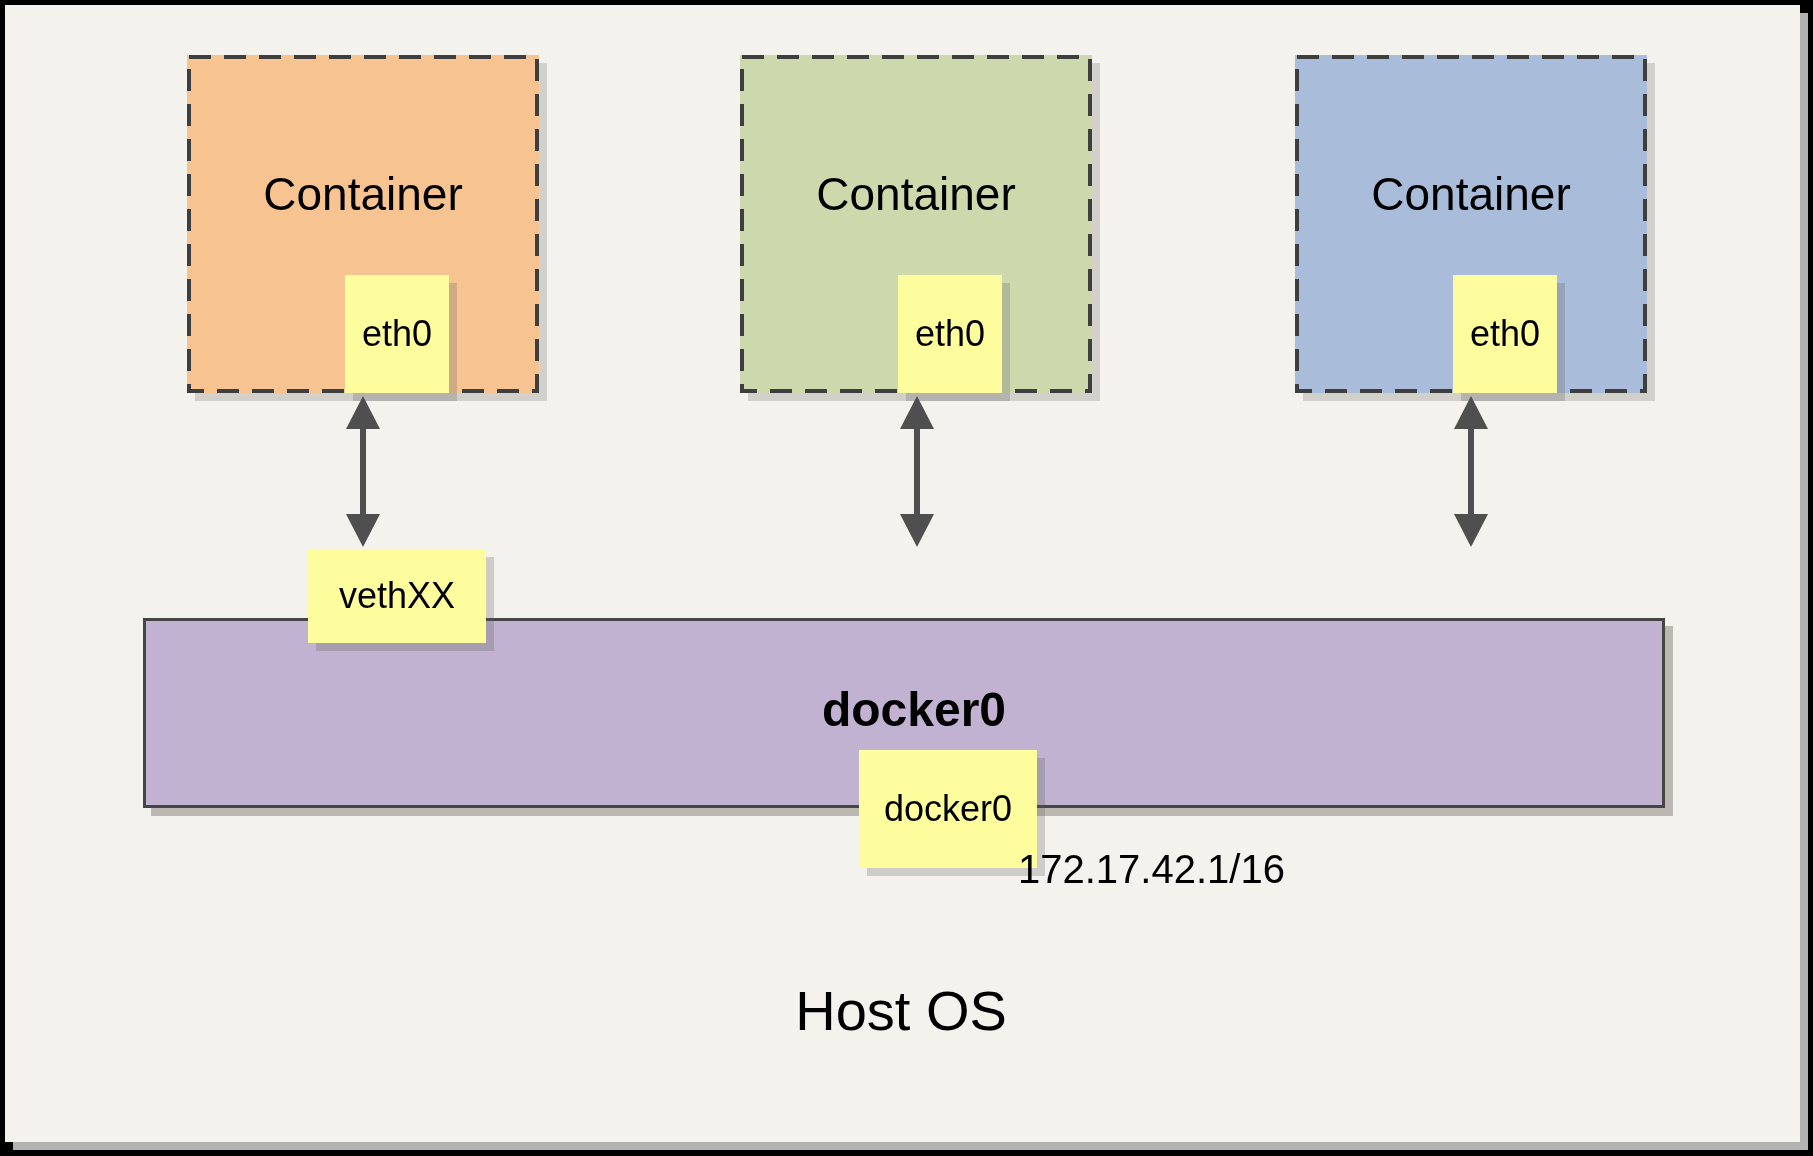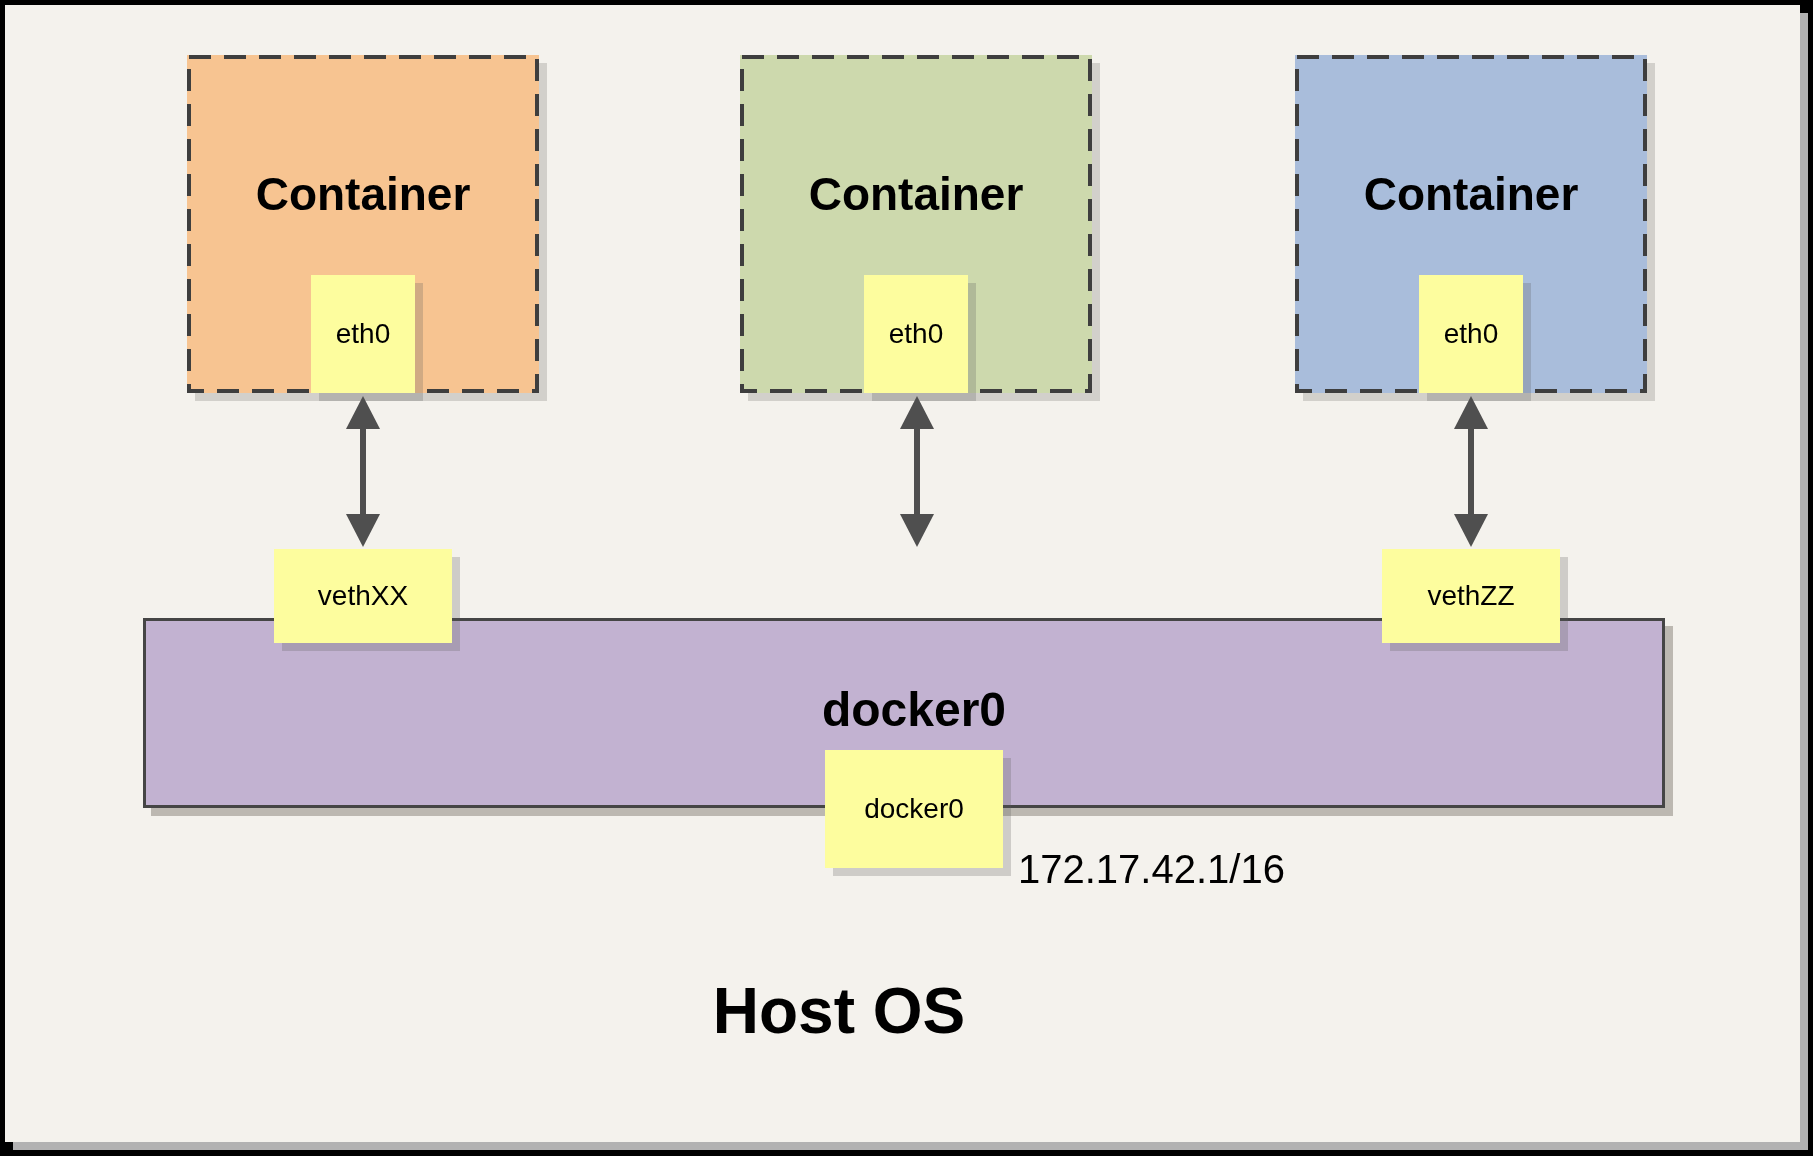--- a/index.html
+++ b/index.html
@@ -21,27 +21,27 @@
     position:absolute;top:50px;
     width:352px;height:338px;
     box-shadow:8px 8px 0 #d2d0cb;
   }
   .container-box .dashed-border{
     position:absolute;left:0;top:0;
   }
   .container-label{
     position:absolute;left:0;right:0;top:112px;
     text-align:center;
-    font-size:46px;font-weight:bold;line-height:54px;
+    font-size:46px;font-weight:normal;line-height:54px;
   }
   .note{
     background:#fdfd9e;
     box-shadow:8px 8px 0 rgba(90,90,90,0.25);
     display:flex;align-items:center;justify-content:center;
-    font-size:28px;line-height:44px;
+    font-size:36px;line-height:44px;margin-left:34px;
   }
   .eth-box{
     position:absolute;left:50%;bottom:0;
     transform:translateX(-50%);
     width:104px;height:118px;
   }
   .veth-box{
     position:absolute;top:544px;
     width:178px;height:94px;
     z-index:5;
@@ -64,25 +64,24 @@
     position:absolute;left:820px;top:745px;
     width:178px;height:118px;
     z-index:5;
   }
   #ip-label{
     position:absolute;left:1013px;top:841px;
     font-size:40px;line-height:46px;
     z-index:6;
   }
   #host-label{
-    position:absolute;left:834px;top:956px;
+    position:absolute;left:896px;top:956px;
     transform:translateX(-50%);
-    font-size:64px;line-height:100px;
+    font-size:56px;line-height:100px;
     white-space:nowrap;
-    font-weight:bold;
   }
   #arrows{
     position:absolute;left:0;top:0;
     z-index:4;pointer-events:none;
   }
 </style>
 </head>
 <body>
 
 <div id="stage">
@@ -135,23 +134,20 @@
       <g fill="#4f4f4f" stroke="none">
         <line x1="1466" y1="420" x2="1466" y2="513" stroke="#4f4f4f" stroke-width="6"></line>
         <polygon points="1466,391 1449,424 1483,424"></polygon>
         <polygon points="1466,542 1449,509 1483,509"></polygon>
       </g>
     </svg>
 
     <div class="note veth-box" style="left: 269px; background-color: rgb(253, 253, 158);">
       <span>vethXX</span>
     </div>
-    <div class="note veth-box" style="left: 1377px; background-color: rgb(253, 253, 158);">
-      <span>vethZZ</span>
-    </div>
 
     <div class="note" id="docker0-box" style="background-color: rgb(253, 253, 158);">
       <span>docker0</span>
     </div>
 
     <div id="ip-label">172.17.42.1/16</div>
 
     <div id="host-label">Host OS</div>
 
   </div>

